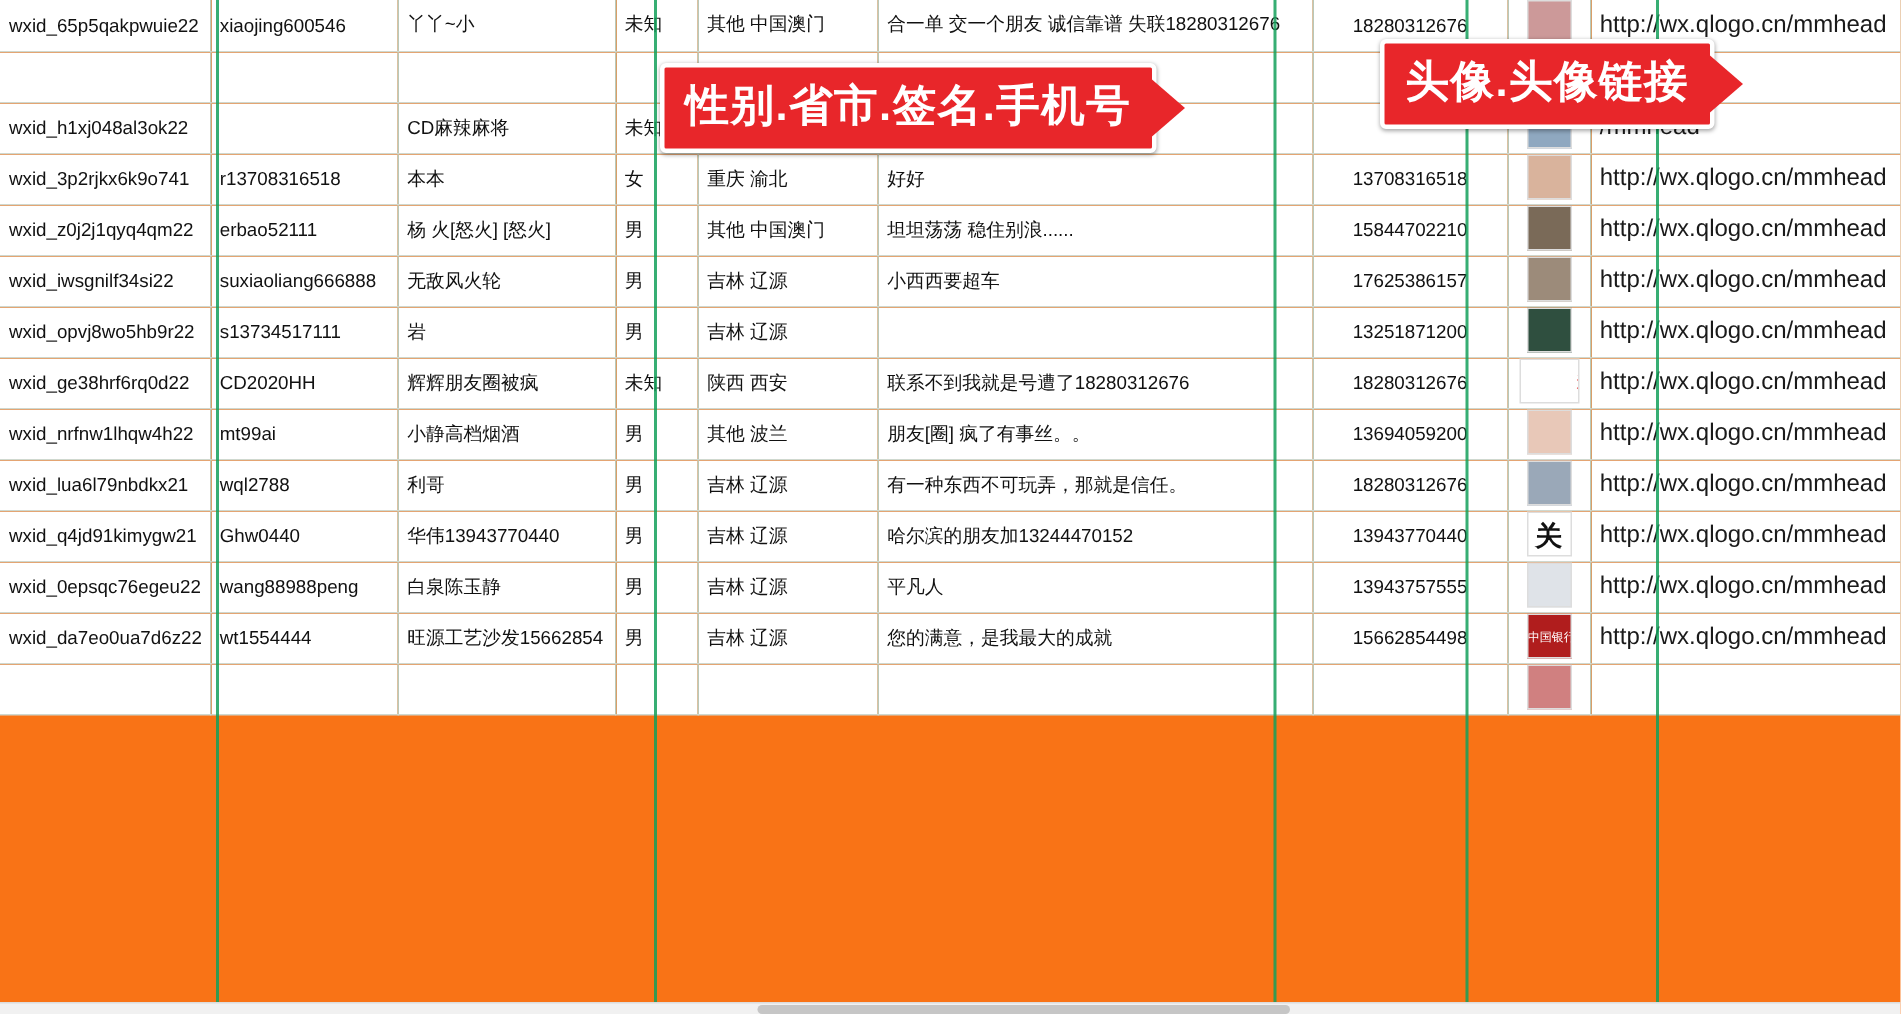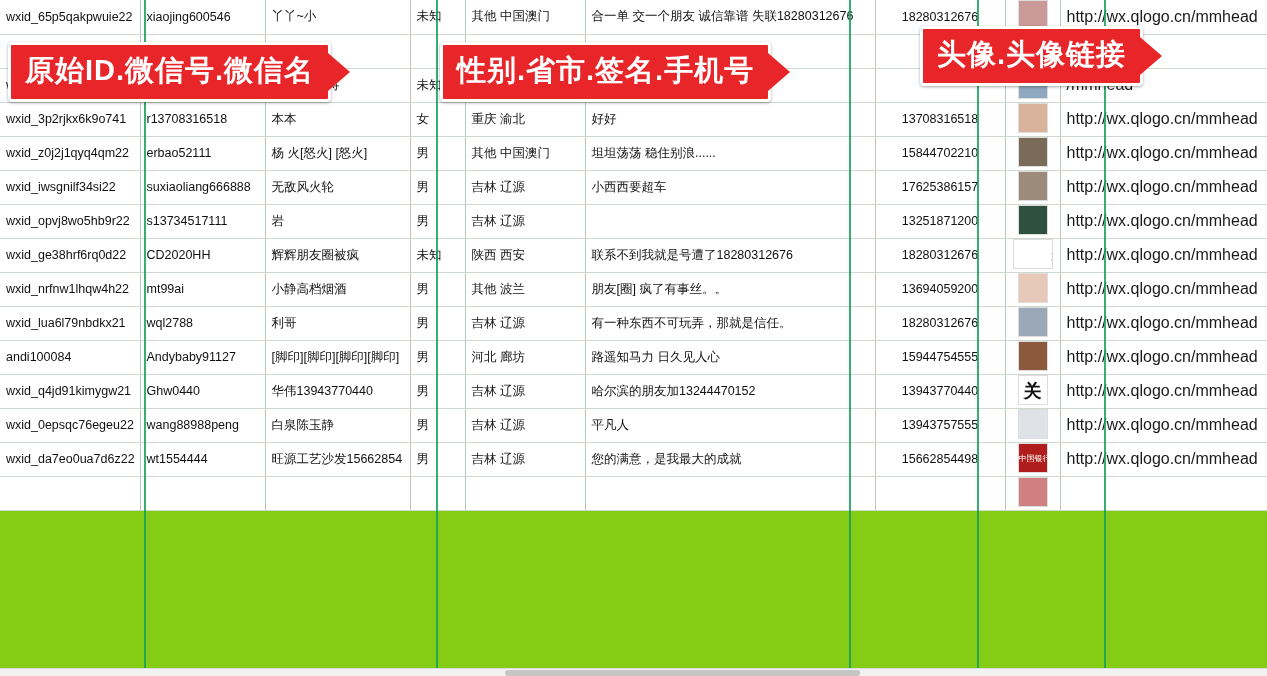--- a/index.html
+++ b/index.html
@@ -6,21 +6,21 @@
   html, body {
     margin: 0; padding: 0;
     width: 1267px; height: 676px;
     background: #ffffff;
     font-family: "Liberation Sans", sans-serif;
     overflow: hidden;
   }
   #sheet {
     position: relative;
     width: 1267px; height: 676px;
-    background: #84cc16;
+    background: #f97316;
   }
   table.grid {
     border-collapse: collapse;
     table-layout: fixed;
     width: 1267px;
     font-size: 12.5px;
     color: #111;
   }
   table.grid td {
     border-right: 1px solid #b9c9b9;
@@ -251,31 +251,20 @@
         <td>利哥</td>
         <td class="sex">男</td>
         <td>吉林 辽源</td>
         <td>有一种东西不可玩弄，那就是信任。</td>
         <td class="phone">18280312676</td>
         <td class="avatar"><span class="av" style="background:#9aa8b8;"></span></td>
         <td class="url">http://wx.qlogo.cn/mmhead</td>
       </tr>
 
 
-      <tr>
-        <td>andi100084</td>
-        <td>Andybaby91127</td>
-        <td>[脚印][脚印][脚印][脚印]</td>
-        <td class="sex">男</td>
-        <td>河北 廊坊</td>
-        <td>路遥知马力 日久见人心</td>
-        <td class="phone">15944754555</td>
-        <td class="avatar"><span class="av" style="background:#8b5a3c;"></span></td>
-        <td class="url">http://wx.qlogo.cn/mmhead</td>
-      </tr>
 
       <tr>
         <td>wxid_q4jd91kimygw21</td>
         <td>Ghw0440</td>
         <td>华伟13943770440</td>
         <td class="sex">男</td>
         <td>吉林 辽源</td>
         <td>哈尔滨的朋友加13244470152</td>
         <td class="phone">13943770440</td>
         <td class="avatar"><span class="av" style="background:#ffffff;color:#111;font-size:18px;line-height:30px;font-weight:bold;">关</span></td>
@@ -320,21 +309,20 @@
 
     </tbody>
   </table>
 
   <div class="vline v1"></div>
   <div class="vline v2"></div>
   <div class="vline v3"></div>
   <div class="vline v4"></div>
   <div class="vline v5"></div>
 
-  <div class="callout" id="callout-1">原始ID.微信号.微信名</div>
   <div class="callout" id="callout-2">性别.省市.签名.手机号</div>
   <div class="callout" id="callout-3">头像.头像链接</div>
 
   <div id="hscroll">
     <div class="thumb"></div>
   </div>
 
 </div>
 
 </body></html>

